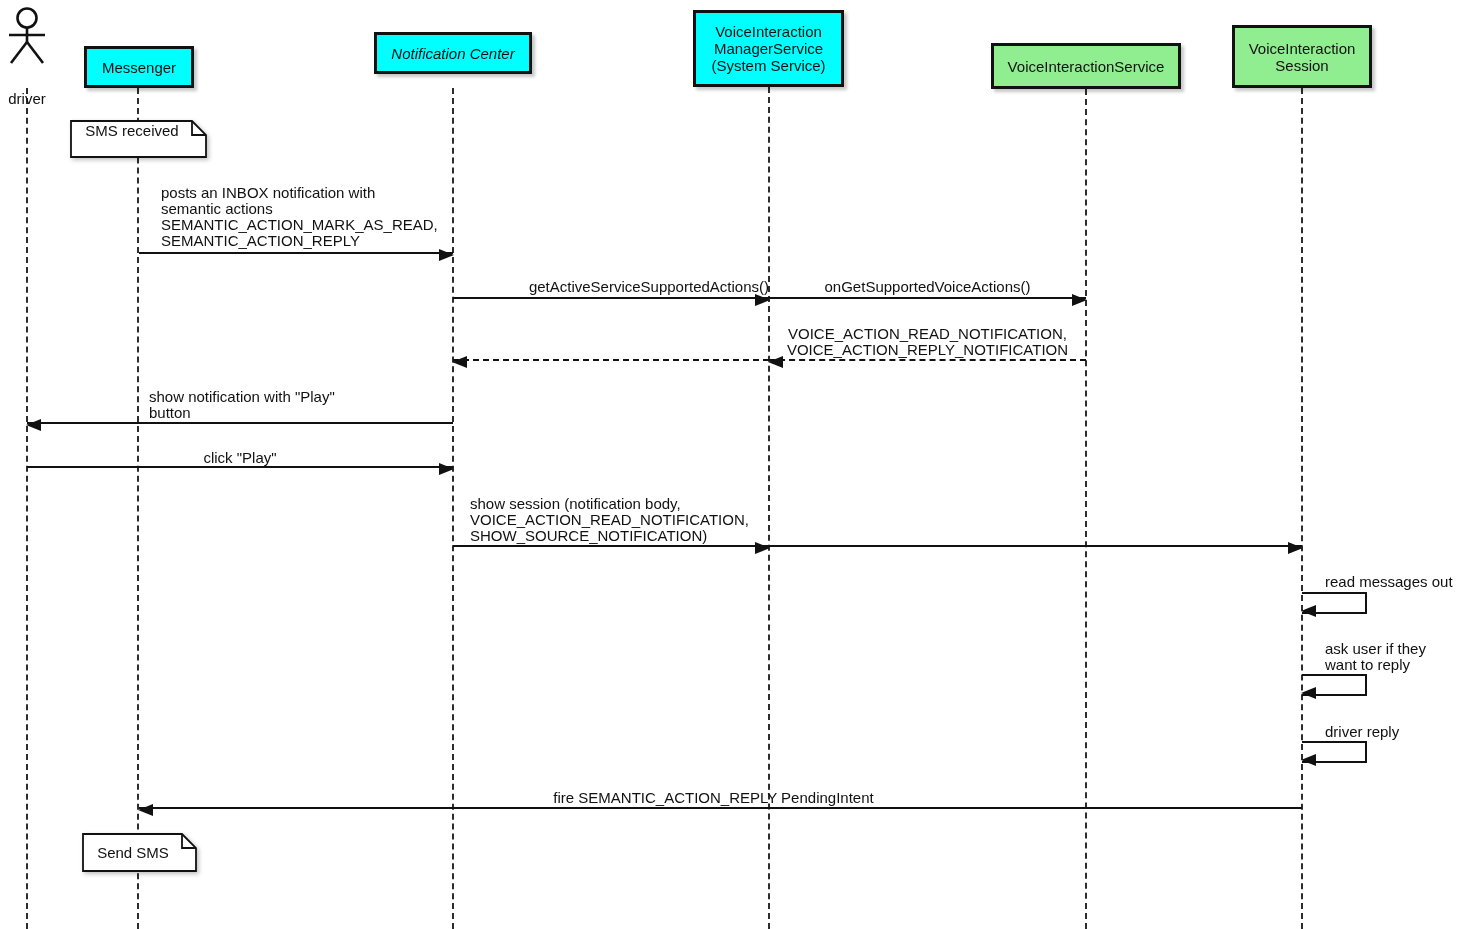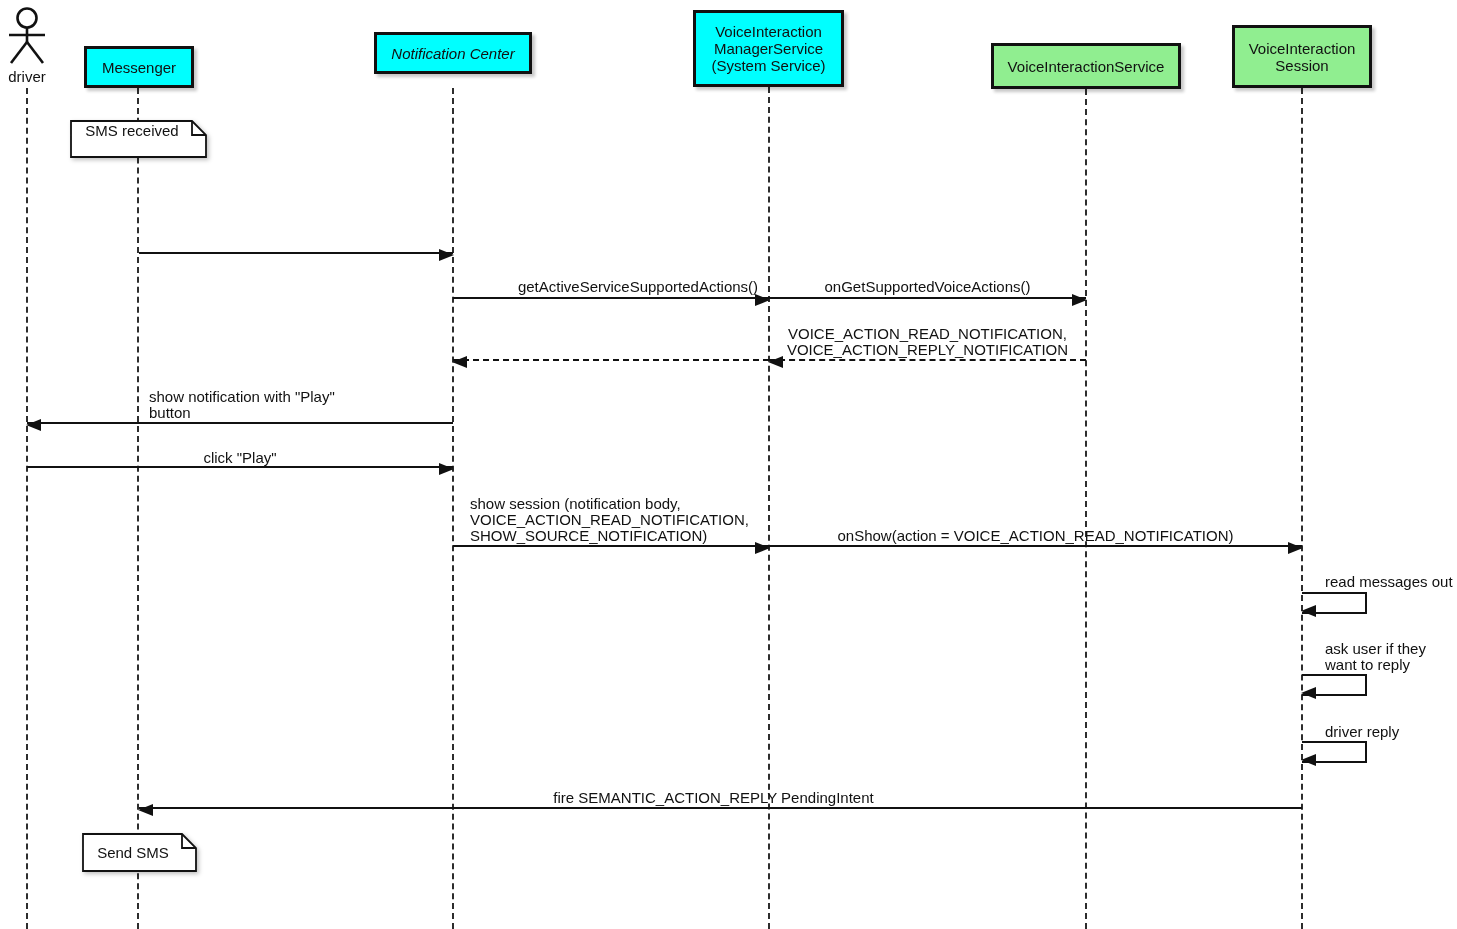--- a/index.html
+++ b/index.html
@@ -33,21 +33,21 @@
   
   .msg-label { position:absolute; font-size:15px; line-height:16px; white-space:pre-line; }
   .msg-label.c { text-align:center; }
   
   .note { position:absolute; filter:drop-shadow(2px 2px 2px rgba(0,0,0,0.25)); }
   .note svg { position:absolute; left:0; top:0; display:block; }
   .note .note-text { position:absolute; left:0; top:0; right:13px; bottom:0;
     display:flex; align-items:center; justify-content:center; font-size:15px; }
   
   .actor { position:absolute; }
-  .actor-label { position:absolute; text-align:center; font-size:15px; }
+  .actor-label { position:absolute; text-align:center; font-size:15px;margin-top:22px; }
 </style>
 </head>
 <body>
 
 <div class="canvas">
 
   <div class="lifeline" style="left:26px;top:88px;height:841px;"></div>
   <div class="lifeline" style="left:137px;top:88px;height:841px;"></div>
   <div class="lifeline" style="left:452px;top:88px;height:841px;"></div>
   <div class="lifeline" style="left:768px;top:87px;height:842px;"></div>
@@ -83,25 +83,29 @@
   </div>
 
   <div class="note" style="left:82px;top:833px;width:115px;height:39px;">
     <svg width="115" height="39" viewBox="0 0 115 39">
       <polygon points="1,1 100,1 114,15 114,38 1,38" fill="#ffffff" stroke="#111" stroke-width="1.8"></polygon>
       <polyline points="100,1 100,15 114,15" fill="none" stroke="#111" stroke-width="1.8"></polyline>
     </svg>
     <div class="note-text">Send SMS</div>
   </div>
 
+  <div class="msg-label" style="left:161px;top:185px;">posts an INBOX notification with
+semantic actions
+SEMANTIC_ACTION_MARK_AS_READ,
+SEMANTIC_ACTION_REPLY</div>
   <div class="arrow" style="left:139px;top:252px;width:314px;">
     <span class="head r"></span>
   </div>
 
-  <div class="msg-label c" style="left:480px;top:279px;width:316px;">getActiveServiceSupportedActions()</div>
+  <div class="msg-label c" style="left:453px;top:279px;width:316px;text-align:right;">getActiveServiceSupportedActions()</div>
   <div class="arrow" style="left:453px;top:297px;width:316px;">
     <span class="head r"></span>
   </div>
 
   <div class="msg-label c" style="left:769px;top:279px;width:317px;">onGetSupportedVoiceActions()</div>
   <div class="arrow" style="left:769px;top:297px;width:317px;">
     <span class="head r"></span>
   </div>
 
   <div class="msg-label c" style="left:769px;top:326px;width:317px;">VOICE_ACTION_READ_NOTIFICATION,
@@ -124,21 +128,20 @@
     <span class="head r"></span>
   </div>
 
   <div class="msg-label" style="left:470px;top:496px;">show session (notification body,
 VOICE_ACTION_READ_NOTIFICATION,
 SHOW_SOURCE_NOTIFICATION)</div>
   <div class="arrow" style="left:453px;top:545px;width:316px;">
     <span class="head r"></span>
   </div>
 
-  <div class="msg-label c" style="left:769px;top:528px;width:533px;">onShow(action = VOICE_ACTION_READ_NOTIFICATION)</div>
   <div class="arrow" style="left:769px;top:545px;width:533px;">
     <span class="head r"></span>
   </div>
 
   <div class="msg-label" style="left:1325px;top:574px;">read messages out</div>
   <div class="self-loop" style="left:1302px;top:592px;width:65px;height:22px;">
     <span class="head l"></span>
   </div>
 
   <div class="msg-label" style="left:1325px;top:641px;">ask user if they

